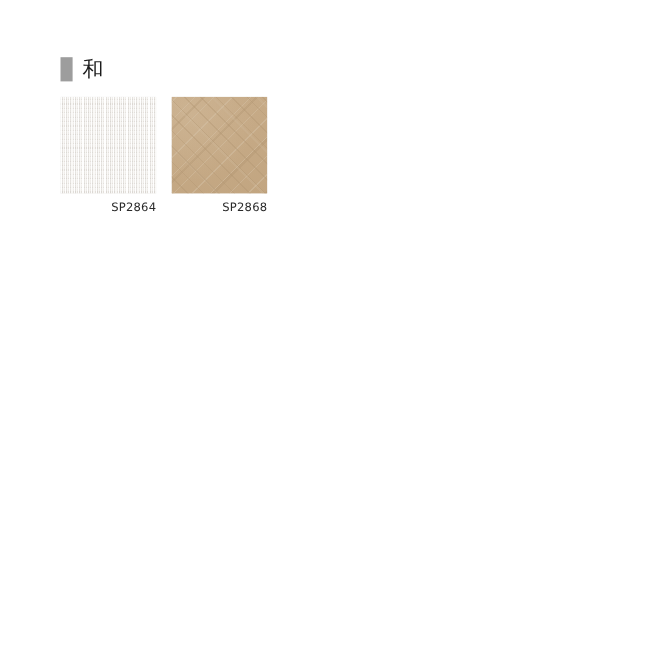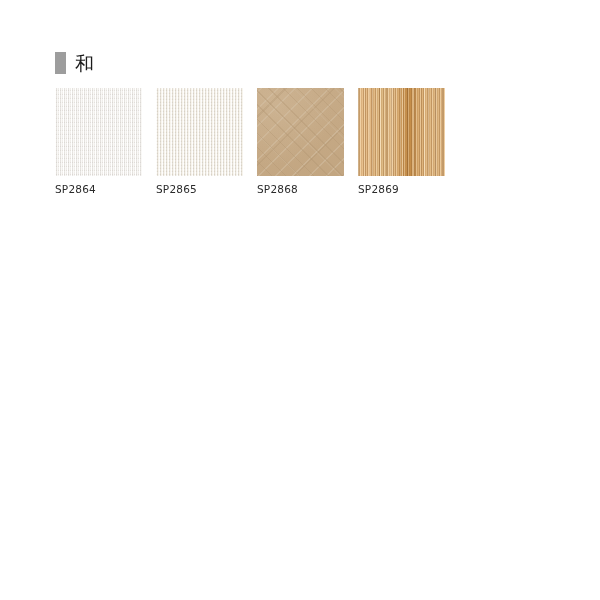--- a/index.html
+++ b/index.html
@@ -64,21 +64,21 @@
     position: relative;
     overflow: hidden;
     background: #eee;
   }
   .swatch-tex {
     position: absolute;
     inset: 0;
   }
   .swatch-label {
     margin-top: 6px;
-    text-align: left;
+    text-align: right;
     font-family: "DejaVu Sans", sans-serif;
     font-size: 10.5px;
     line-height: 14px;
     color: #2a2a2a;
     letter-spacing: 0.2px;
     white-space: nowrap;
   }
 
   
   .tex-linen-white {
@@ -220,38 +220,26 @@
 
   <div id="swatch-grid">
 
     <div class="swatch-cell">
       <div class="swatch-tile">
         <div class="swatch-tex tex-linen-white"></div>
       </div>
       <div class="swatch-label">SP2864</div>
     </div>
 
-    <div class="swatch-cell">
-      <div class="swatch-tile">
-        <div class="swatch-tex tex-weave-cream"></div>
-      </div>
-      <div class="swatch-label">SP2865</div>
-    </div>
 
 
 
     <div class="swatch-cell">
       <div class="swatch-tile">
         <div class="swatch-tex tex-herringbone-tan"></div>
       </div>
       <div class="swatch-label">SP2868</div>
     </div>
 
-    <div class="swatch-cell">
-      <div class="swatch-tile">
-        <div class="swatch-tex tex-wood-vertical"></div>
-      </div>
-      <div class="swatch-label">SP2869</div>
-    </div>
 
   </div>
 
 </div>
 
 </body></html>

